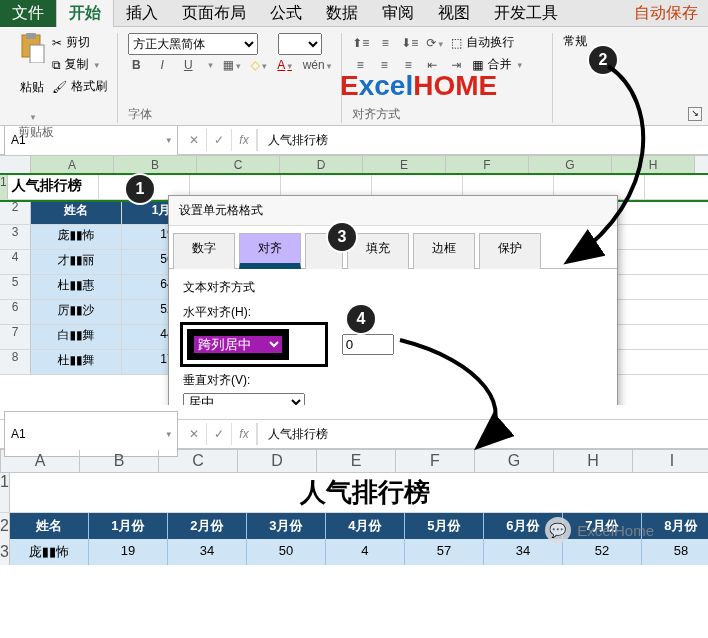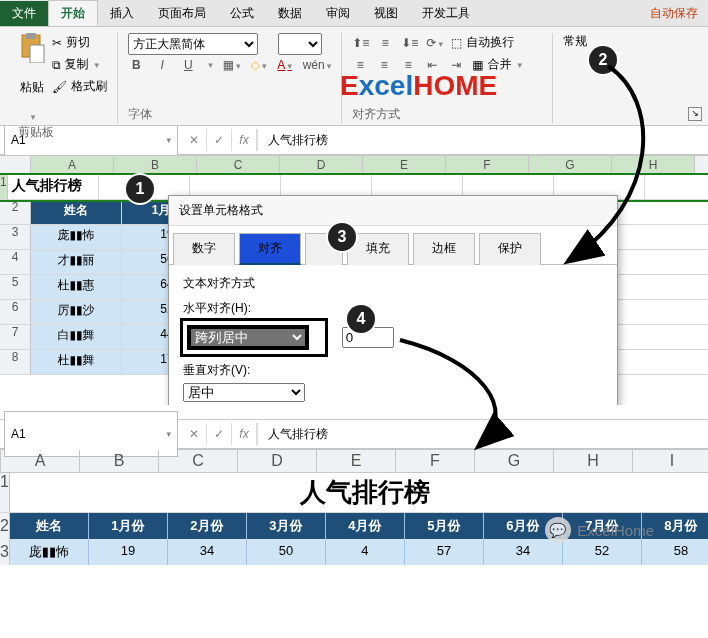--- a/index.html
+++ b/index.html
@@ -1,16 +1,16 @@
 <!DOCTYPE html>
 <html><head>
 <meta charset="utf-8">
 <style>
 body{margin:0;font-family:"Microsoft YaHei",sans-serif;background:#fff;width:708px;position:relative}
-.menubar{display:flex;align-items:center;background:#e6e6e6;border-bottom:1px solid #c6c6c6;height:26px;font-size:12px}
+.menubar{display:flex;align-items:center;background:#e6e6e6;border-bottom:1px solid #c6c6c6;height:26px;font-size:16px}
 .menubar .tab{padding:4px 12px;cursor:pointer}
 .menubar .file{background:#1e6031;color:#fff}
 .menubar .active{background:#f4f4f4;border:1px solid #c6c6c6;border-bottom:none;color:#217346;font-weight:bold}
 .autosave{margin-left:auto;padding:4px 10px;color:#c2410c}
 .ribbon{display:flex;background:#f4f4f4;border-bottom:1px solid #c6c6c6;padding:6px 8px 2px;font-size:12px;height:90px;position:relative}
 .grp{display:flex;flex-direction:column;justify-content:space-between;border-right:1px solid #d0d0d0;padding:0 10px}
 .grp:last-child{border-right:none}
 .grp-body{flex:1;display:flex;align-items:flex-start;gap:6px}
 .grp-label{text-align:left;color:#666;font-size:12px;padding-top:2px}
 .big-btn{display:flex;flex-direction:column;align-items:center;gap:16px;cursor:pointer}
@@ -41,26 +41,26 @@
 .cell{flex:0 0 82px;border-right:1px solid #d7d7d7;padding:2px 4px;min-height:20px}
 .sel-row{outline:2px solid #1a7f1a}
 .title-cell{font-weight:bold;font-size:14px}
 .hdr-blue .cell{background:#1f4e79;color:#fff;text-align:center;font-weight:bold}
 .bluegrid .cell{background:#cfe5f5;text-align:center}
 .bluegrid .cell:first-of-type{text-align:center}
 .dialog{position:absolute;left:168px;top:40px;width:448px;background:#fff;border:1px solid #999;box-shadow:2px 2px 8px rgba(0,0,0,.3);font-size:12px}
 .dlg-title{padding:6px 10px;background:#f7f7f7;border-bottom:1px solid #ddd}
 .dlg-tabs{display:flex;border-bottom:1px solid #bbb;margin-top:6px}
 .dlg-tab{padding:6px 18px;border:1px solid #bbb;border-bottom:none;margin-left:4px;background:#f0f0f0;cursor:pointer;position:relative;top:1px}
-.dlg-tab.active{background:#1d4ed8;border-bottom:2px solid #0c4a6e}
+.dlg-tab.active{background:#c4b5fd;border-bottom:6px solid #0c4a6e}
 .dlg-body{padding:10px 14px}
 .fieldset{margin-top:8px}
 .fieldset .lbl{display:block;margin-bottom:4px}
 .sel-highlight{outline:3px solid #000;width:134px;padding:4px;display:inline-block}
-.sel-highlight select{width:122px;background:#737373;color:#fff;border:4px solid #000000}
+.sel-highlight select{width:102px;background:#a21caf;color:#fff;border:7px solid #000000}
 .num-spin{width:44px}
 .callout{position:absolute;width:28px;height:28px;border-radius:50%;background:#222;color:#fff;font-size:16px;font-weight:bold;display:flex;align-items:center;justify-content:center;box-shadow:0 0 0 2px #fff}
 svg.arrow{position:absolute;pointer-events:none}
 .lower{margin-top:14px;border-top:1px solid #ccc}
 .big-title{text-align:center;font-size:26px;font-weight:bold;font-family:"SimHei","Microsoft YaHei"}
 .wide-blue-hdr{display:flex;background:#1f4e79;color:#fff;font-weight:bold}
 .wide-blue-hdr .wc,.wide-blue-row .wc{flex:0 0 78px;text-align:center;padding:4px 0;border-right:1px solid #9cc2e5;font-size:13px}
 .wide-blue-row{display:flex;background:#cfe5f5}
 .watermark{position:absolute;right:54px;bottom:22px;color:#888;font-size:15px;display:flex;align-items:center;gap:6px;opacity:.85}
 .watermark .wicon{width:26px;height:26px;border-radius:50%;background:#ddd;display:flex;align-items:center;justify-content:center;font-size:14px}

